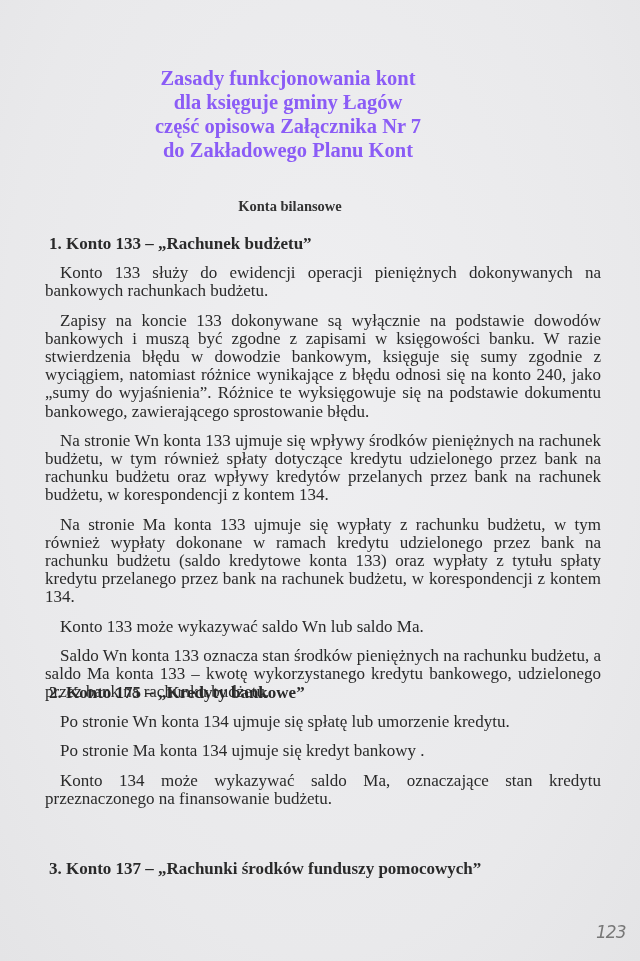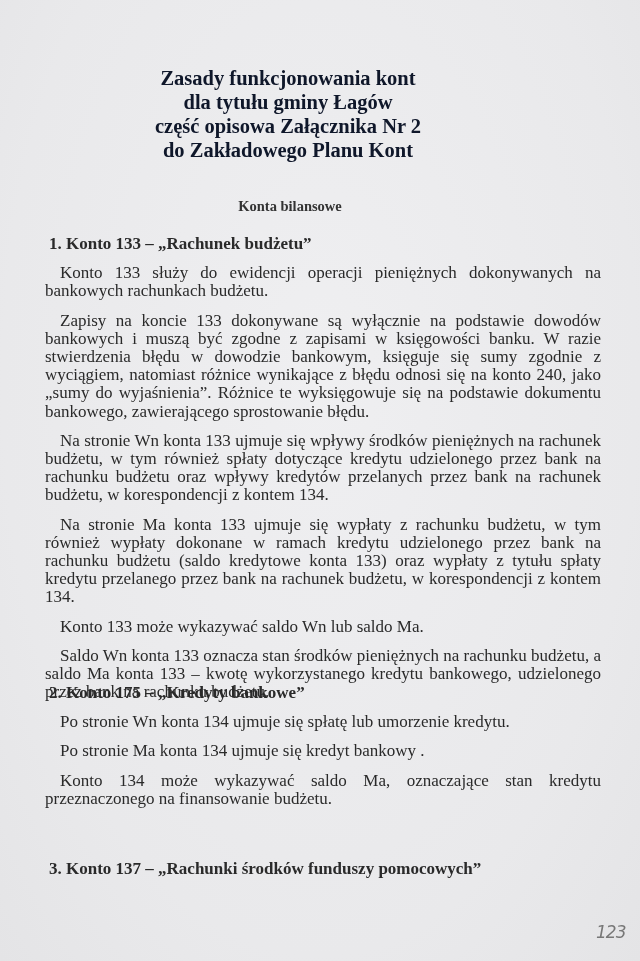--- a/index.html
+++ b/index.html
@@ -18,21 +18,21 @@
     }
     .title {
       position: absolute;
       left: 0;
       width: 576px;
       top: 66px;
       text-align: center;
       font-weight: bold;
       font-size: 20.5px;
       line-height: 24px;
-      color: #0f172a;
+      color: #8b5cf6;
     }
     .title div { white-space: nowrap; }
     .subtitle {
       position: absolute;
       left: 0;
       width: 580px;
       top: 198px;
       text-align: center;
       font-weight: bold;
       font-size: 14.5px;
@@ -65,22 +65,22 @@
       color: #777;
       letter-spacing: -1px;
       font-style: italic;
     }
   </style>
 </head>
 <body>
 
 <div class="title">
   <div>Zasady funkcjonowania kont</div>
-  <div>dla tytułu gminy Łagów</div>
-  <div>część opisowa Załącznika Nr 2</div>
+  <div>dla księguje gminy Łagów</div>
+  <div>część opisowa Załącznika Nr 7</div>
   <div>do Zakładowego Planu Kont</div>
 </div>
 
 <div class="subtitle">Konta bilansowe</div>
 
 <div class="section" style="top:235px;">
   <div class="section-heading">1. Konto 133 – „Rachunek budżetu”</div>
   <p class="para">Konto 133 służy do ewidencji operacji pieniężnych dokonywanych na bankowych rachunkach budżetu.</p>
   <p class="para">Zapisy na koncie 133 dokonywane są wyłącznie na podstawie dowodów bankowych i muszą być zgodne z zapisami w księgowości banku. W razie stwierdzenia błędu w dowodzie bankowym, księguje się sumy zgodnie z wyciągiem, natomiast różnice wynikające z błędu odnosi się na konto 240, jako „sumy do wyjaśnienia”. Różnice te wyksięgowuje się na podstawie dokumentu bankowego, zawierającego sprostowanie błędu.</p>
   <p class="para">Na stronie Wn konta 133 ujmuje się wpływy środków pieniężnych na rachunek budżetu, w tym również spłaty dotyczące kredytu udzielonego przez bank na rachunku budżetu oraz wpływy kredytów przelanych przez bank na rachunek budżetu, w korespondencji z kontem 134.</p>

